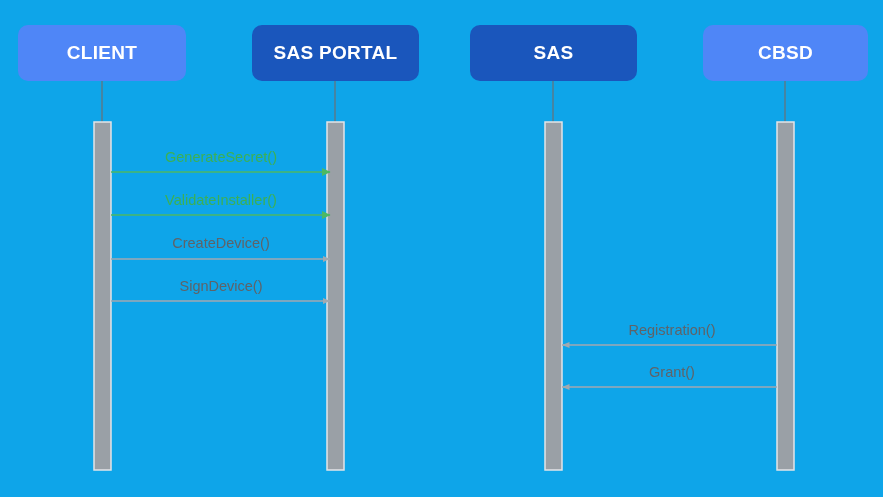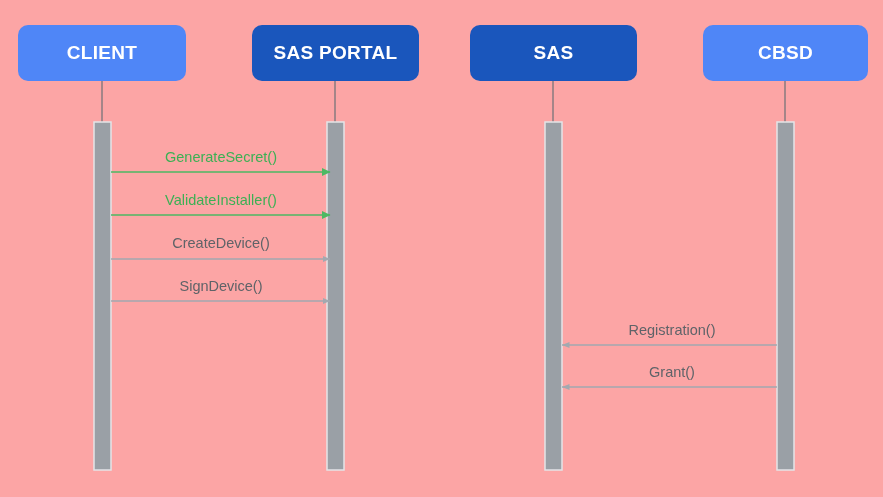--- a/index.html
+++ b/index.html
@@ -7,21 +7,21 @@
     padding: 0;
     background: #ffffff;
   }
   body {
     font-family: "Liberation Sans", sans-serif;
   }
   #diagram-root {
     position: relative;
     width: 883px;
     height: 497px;
-    background: #fca5a5;
+    background: #0ea5e9;
     overflow: hidden;
   }
   #seq-svg {
     position: absolute;
     left: 0;
     top: 0;
     width: 883px;
     height: 497px;
     display: block;
   }

